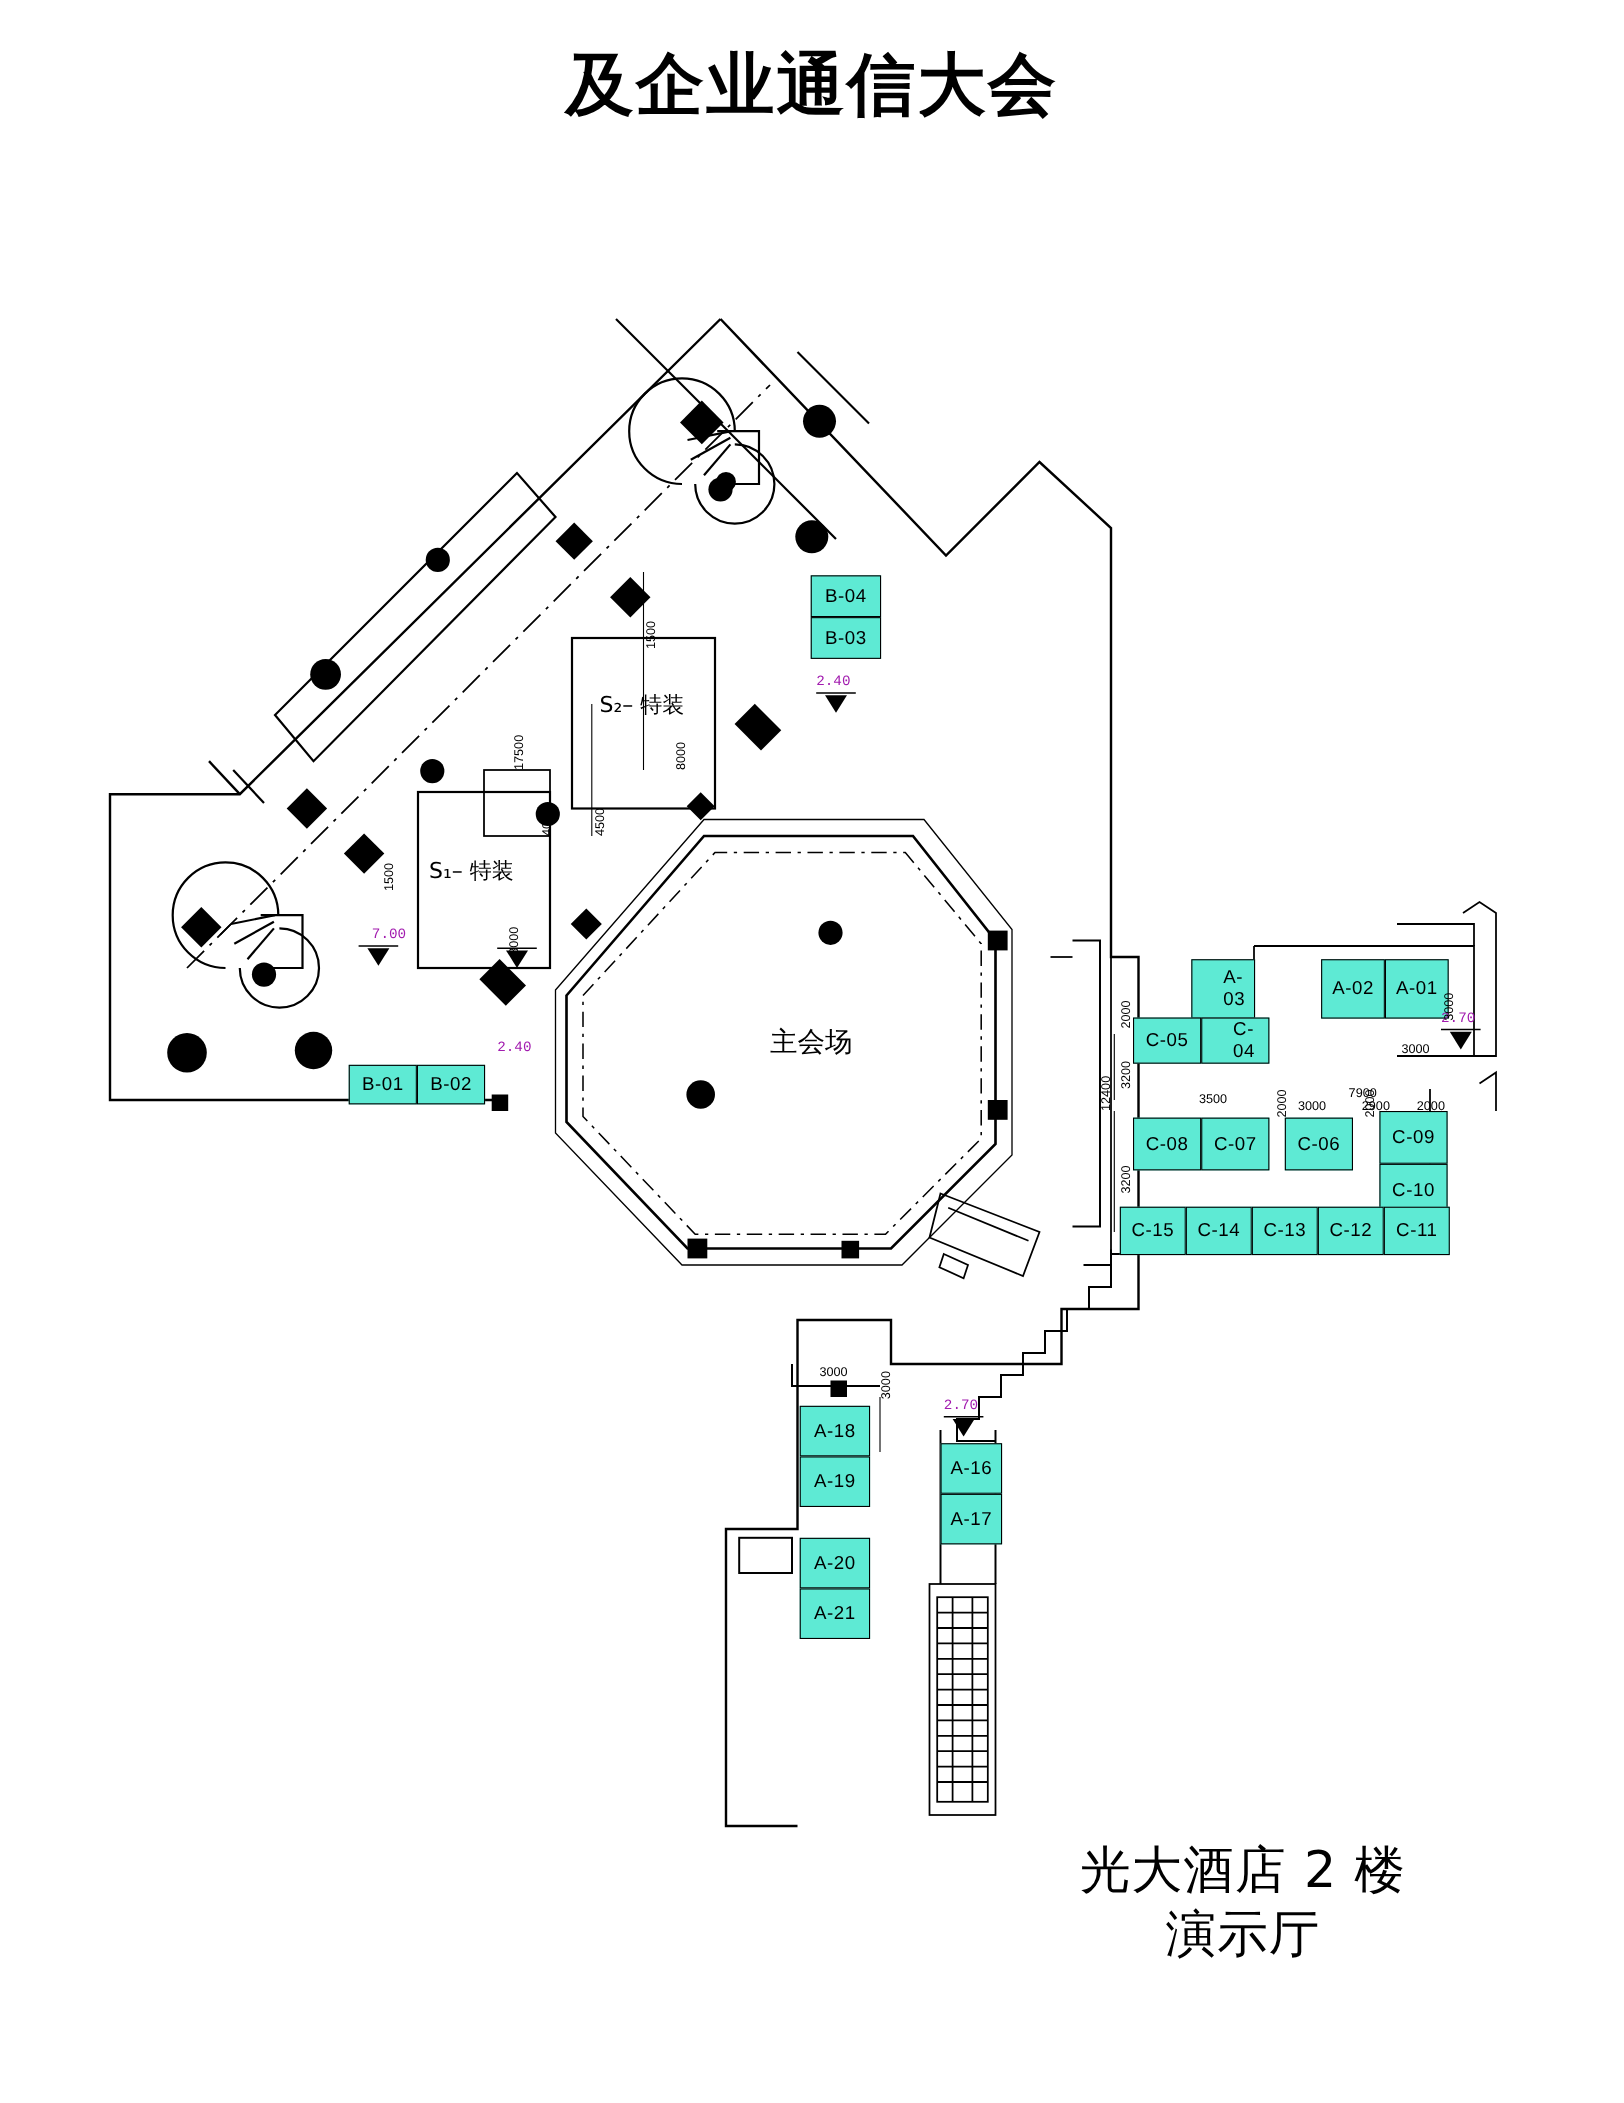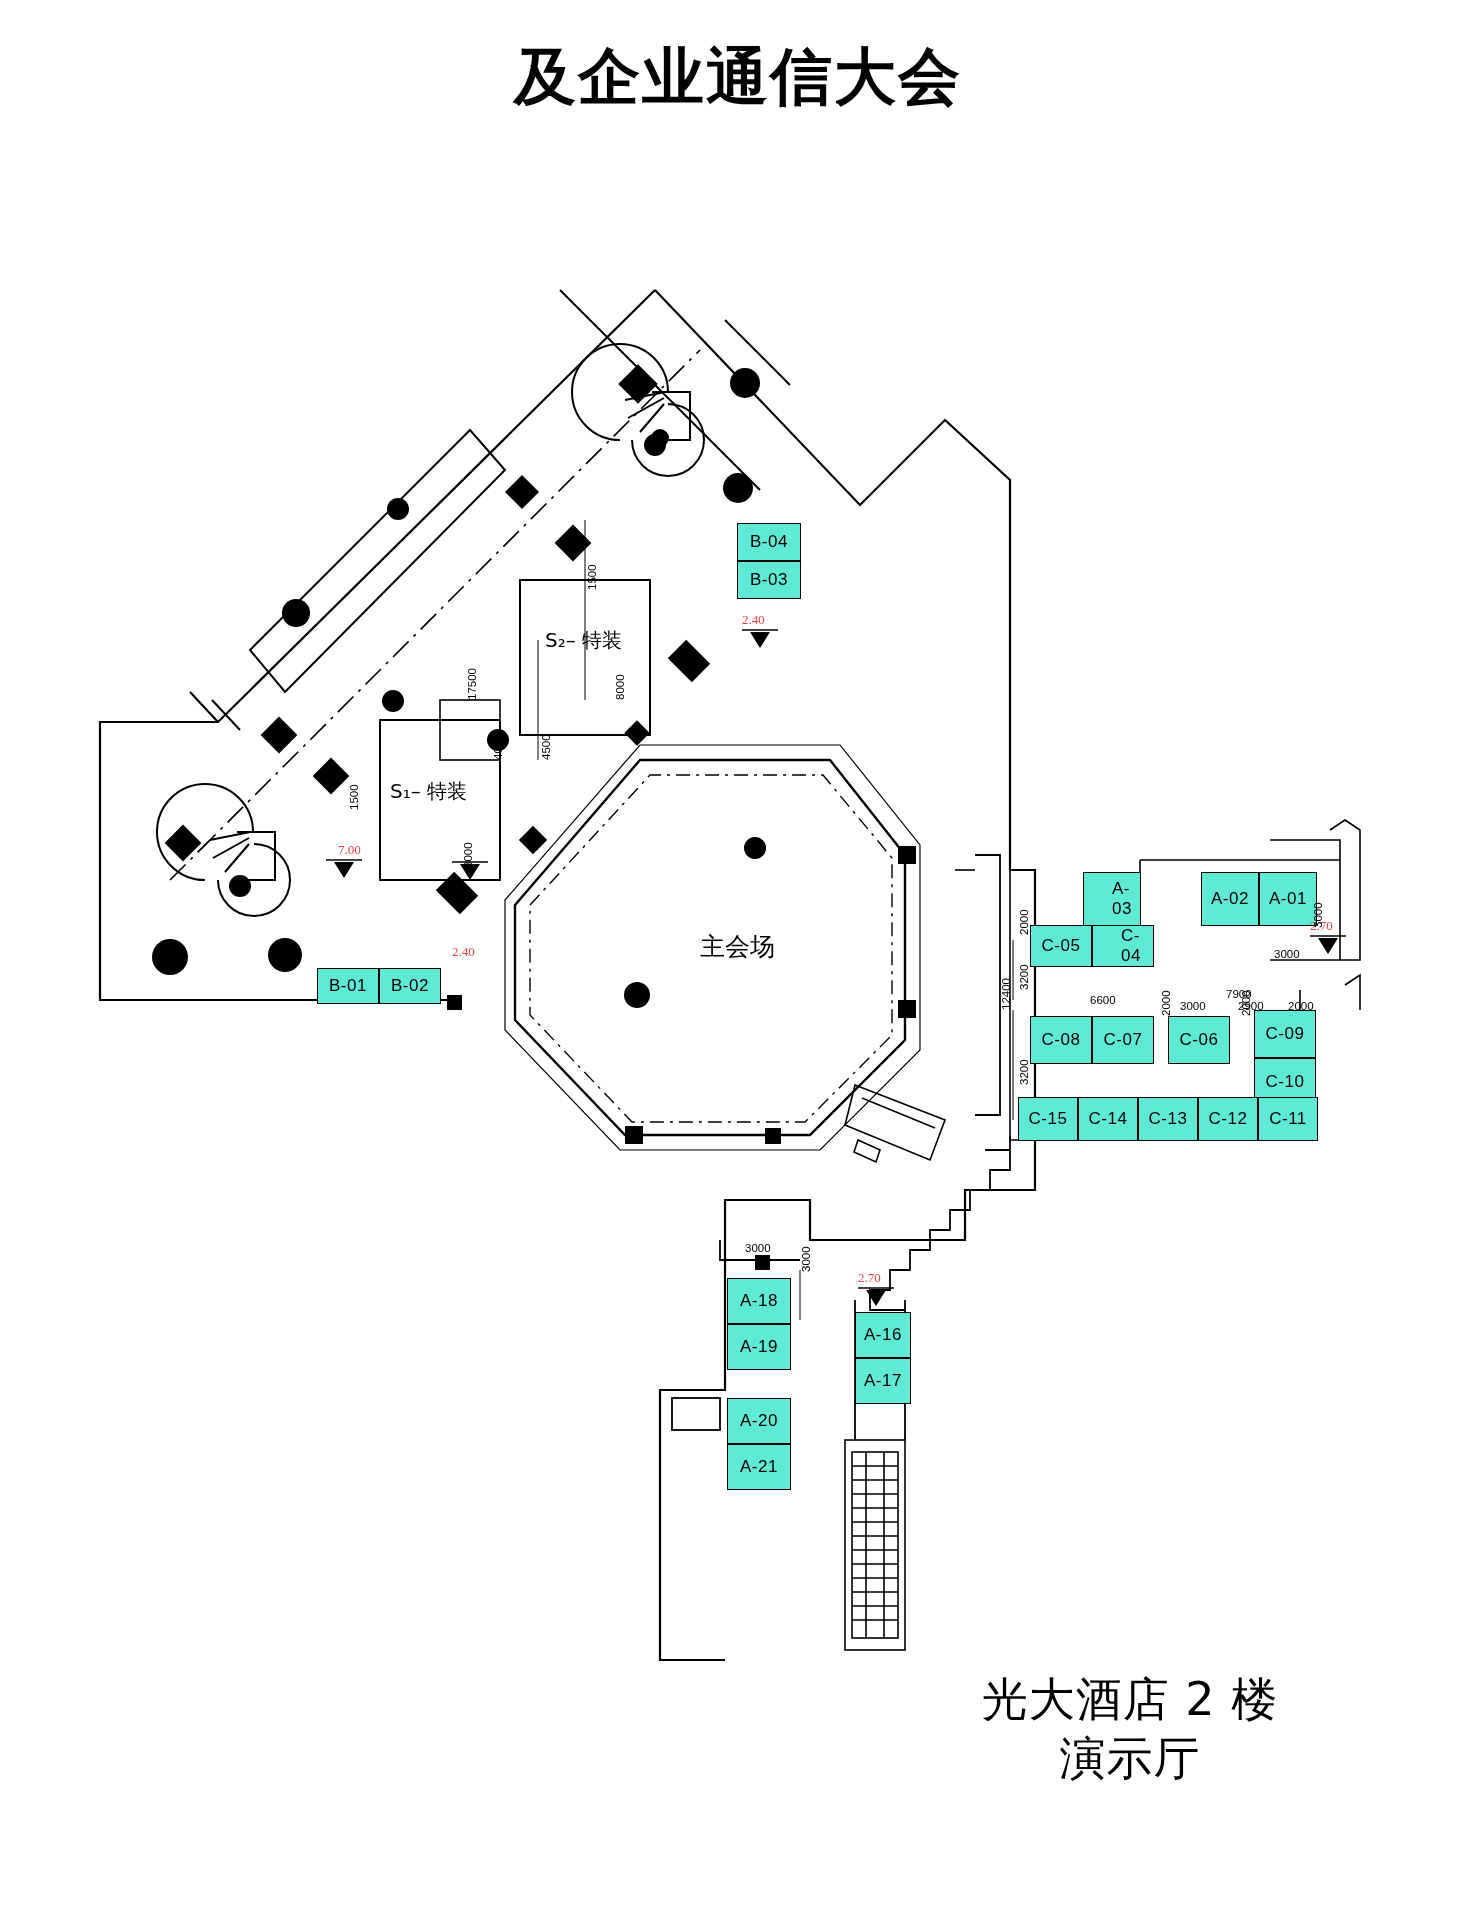--- a/index.html
+++ b/index.html
@@ -88,22 +88,22 @@
     color: #000;
     white-space: nowrap;
   }
   .dim.vert {
     transform-origin: left top;
     transform: rotate(-90deg);
   }
   .lvl {
     position: absolute;
     font-size: 13px;
-    font-family: Liberation Serif, serif;
-    color: #ef4444;
+    font-family: Liberation Mono, monospace;
+    color: #a21caf;
     white-space: nowrap;
   }
   .halltext {
     position: absolute;
     font-family: "DejaVu Sans", "Liberation Sans", sans-serif;
     font-size: 25px;
     color: #000;
     white-space: nowrap;
   }
   .spec {
@@ -341,21 +341,21 @@
     <div class="dim vert" style="left:348px; top:810px;">1500</div>
     <div class="dim vert" style="left:462px; top:868px;">8000</div>
     <div class="dim vert" style="left:1312px; top:928px;">3000</div>
     <div class="dim" style="left:1274px; top:948px;">3000</div>
     <div class="dim" style="left:745px; top:1242px;">3000</div>
     <div class="dim vert" style="left:800px; top:1272px;">3000</div>
     <div class="dim vert" style="left:1018px; top:935px;">2000</div>
     <div class="dim vert" style="left:1018px; top:990px;">3200</div>
     <div class="dim vert" style="left:1000px; top:1010px;">12400</div>
     <div class="dim vert" style="left:1018px; top:1085px;">3200</div>
-    <div class="dim" style="left:1090px; top:994px;">6600</div>
+    <div class="dim" style="left:1090px; top:994px;">3500</div>
     <div class="dim" style="left:1226px; top:988px;">7900</div>
     <div class="dim" style="left:1180px; top:1000px;">3000</div>
     <div class="dim" style="left:1238px; top:1000px;">2900</div>
     <div class="dim" style="left:1288px; top:1000px;">2000</div>
     <div class="dim vert" style="left:1160px; top:1016px;">2000</div>
     <div class="dim vert" style="left:1240px; top:1016px;">2000</div>
 
   </div>
 
   <div class="footer-block">

